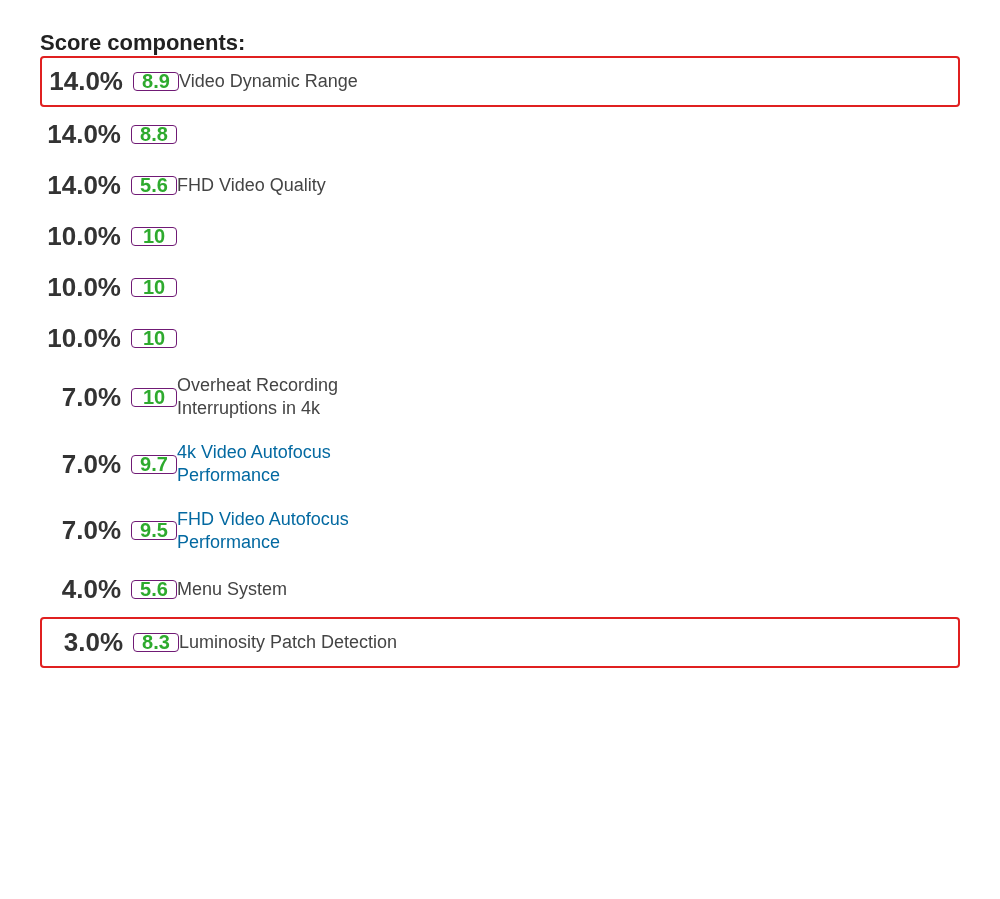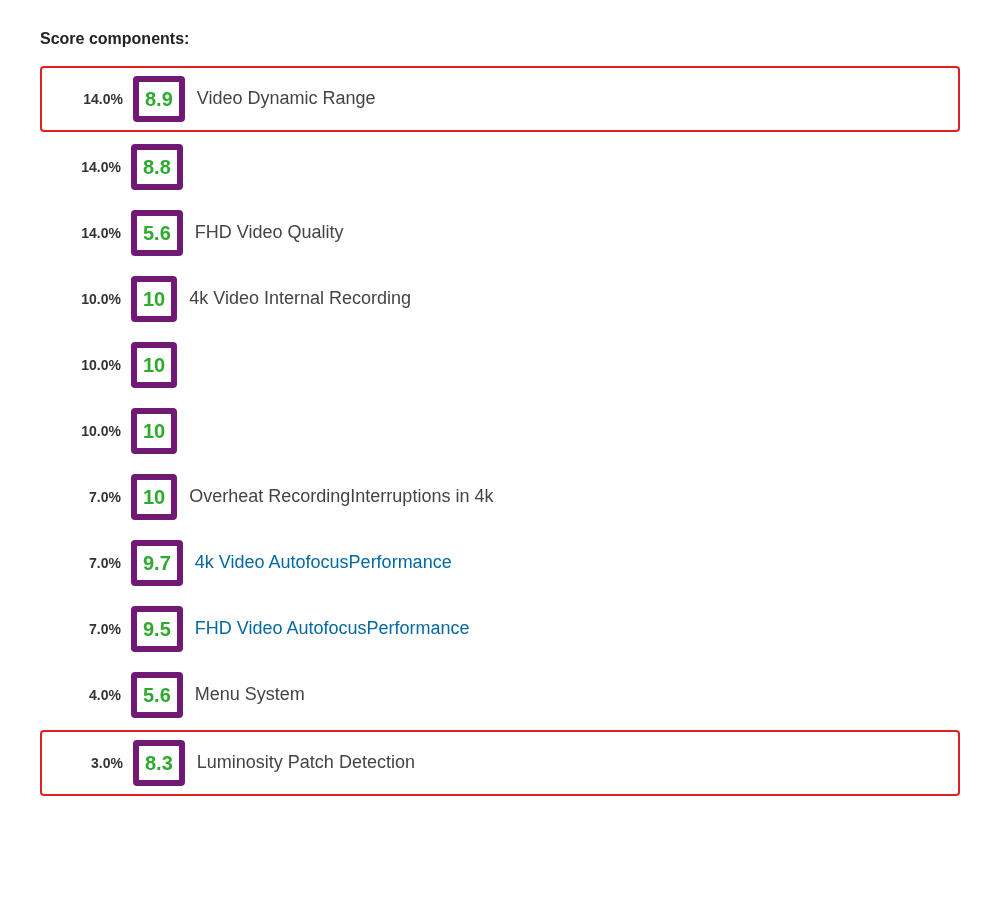--- a/index.html
+++ b/index.html
@@ -17,24 +17,23 @@
       align-items: flex-start;
       justify-content: flex-start;
       padding: 30px 40px;
     }
 
     .score-components {
       width: 100%;
     }
 
     .section-title {
-      font-size: 16px;
+      font-size: 22px;
       font-weight: bold;
       color: #222222;
-      margin-bottom: 18px;
     }
 
     .score-row {
       display: flex;
       align-items: center;
       padding: 8px 6px;
       margin-bottom: 4px;
       font-size: 22px;
     }
 
@@ -43,52 +42,51 @@
       border-radius: 4px;
       padding: 8px 6px;
     }
 
     .percent {
       font-weight: bold;
       color: #333333;
       min-width: 75px;
       text-align: right;
       margin-right: 10px;
-      font-size: 14px;
+      font-size: 26px;
     }
 
     .score-badge {
       display: inline-flex;
       align-items: center;
       justify-content: center;
-      border: 6px solid #701a75;
+      border: 1px solid #701a75;
       border-radius: 4px;
       color: #2eaa2e;
       font-weight: bold;
       font-size: 20px;
       min-width: 46px;
-      height: 46px;
+      height: 19px;
       padding: 0 6px;
-      margin-right: 12px;
       background: #ffffff;
     }
 
     .label {
       color: #444444;
       font-size: 18px;
       line-height: 1.3;
     }
 
     .label.blue {
       color: #0369a1;
     }
 
     .label-multiline {
       display: flex;
-      flex-direction: row;
+      flex-direction: column;
     }
   </style>
 </head>
 <body>
 
 <div class="score-components">
   <div class="section-title">Score components:</div>
 
   <div id="rows-container">
 
@@ -102,21 +100,20 @@
         <span class="score-badge">8.8</span>
       </div>
       <div class="score-row">
         <span class="percent">14.0%</span>
         <span class="score-badge">5.6</span>
         <span class="label">FHD Video Quality</span>
       </div>
       <div class="score-row">
         <span class="percent">10.0%</span>
         <span class="score-badge">10</span>
-        <span class="label">4k Video Internal Recording</span>
       </div>
       <div class="score-row">
         <span class="percent">10.0%</span>
         <span class="score-badge">10</span>
       </div>
       <div class="score-row">
         <span class="percent">10.0%</span>
         <span class="score-badge">10</span>
       </div>
       <div class="score-row">

